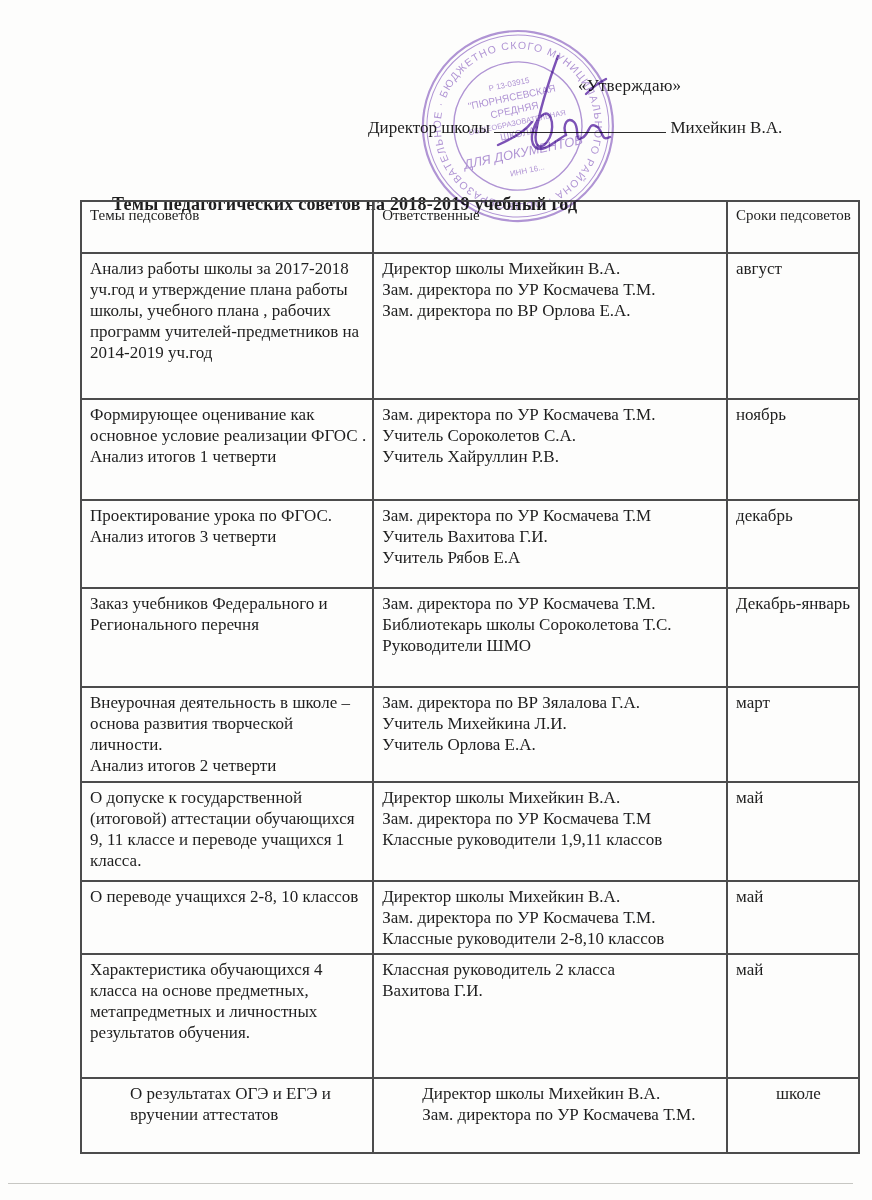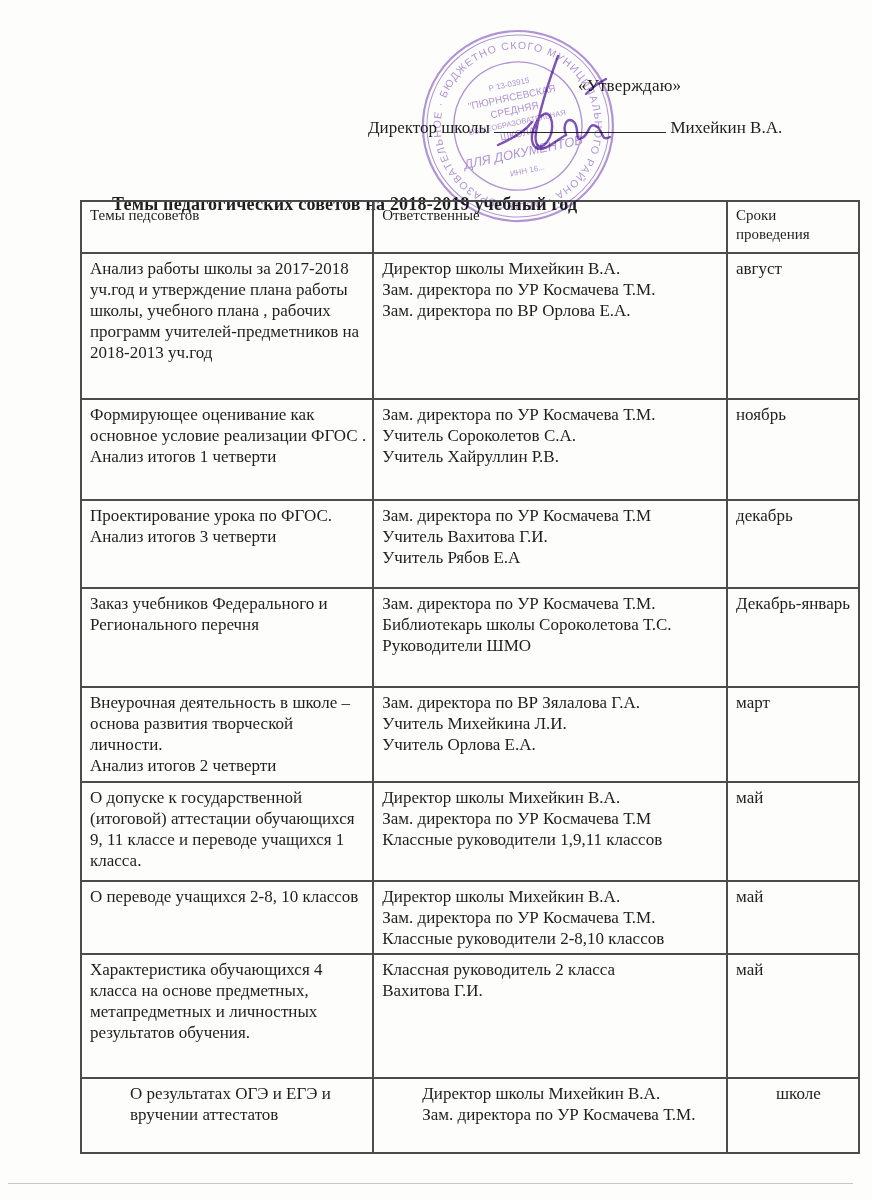--- a/index.html
+++ b/index.html
@@ -132,26 +132,26 @@
     <span>Михейкин В.А.</span>
   </div>
 
   <div class="doc-title">Темы педагогических советов на 2018-2019 учебный год</div>
 
   <table class="doc">
     <thead>
       <tr>
         <th class="col-topic">Темы педсоветов</th>
         <th class="col-resp">Ответственные</th>
-        <th class="col-date">Сроки проведения</th>
+        <th class="col-date">Сроки педсоветов</th>
       </tr>
     </thead>
     <tbody>
       <tr>
-        <td>Анализ работы школы за 2017-2018 уч.год  и утверждение плана работы школы, учебного плана , рабочих программ учителей-предметников   на 2018-2013 уч.год</td>
+        <td>Анализ работы школы за 2017-2018 уч.год  и утверждение плана работы школы, учебного плана , рабочих программ учителей-предметников   на 2014-2019 уч.год</td>
         <td>Директор школы Михейкин В.А.
 Зам. директора по УР Космачева Т.М.
 Зам. директора по ВР Орлова Е.А.</td>
         <td>август</td>
       </tr>
       <tr>
         <td>Формирующее оценивание как основное условие реализации ФГОС .
 Анализ итогов 1 четверти</td>
         <td>Зам. директора по УР Космачева Т.М.
 Учитель Сороколетов С.А.

